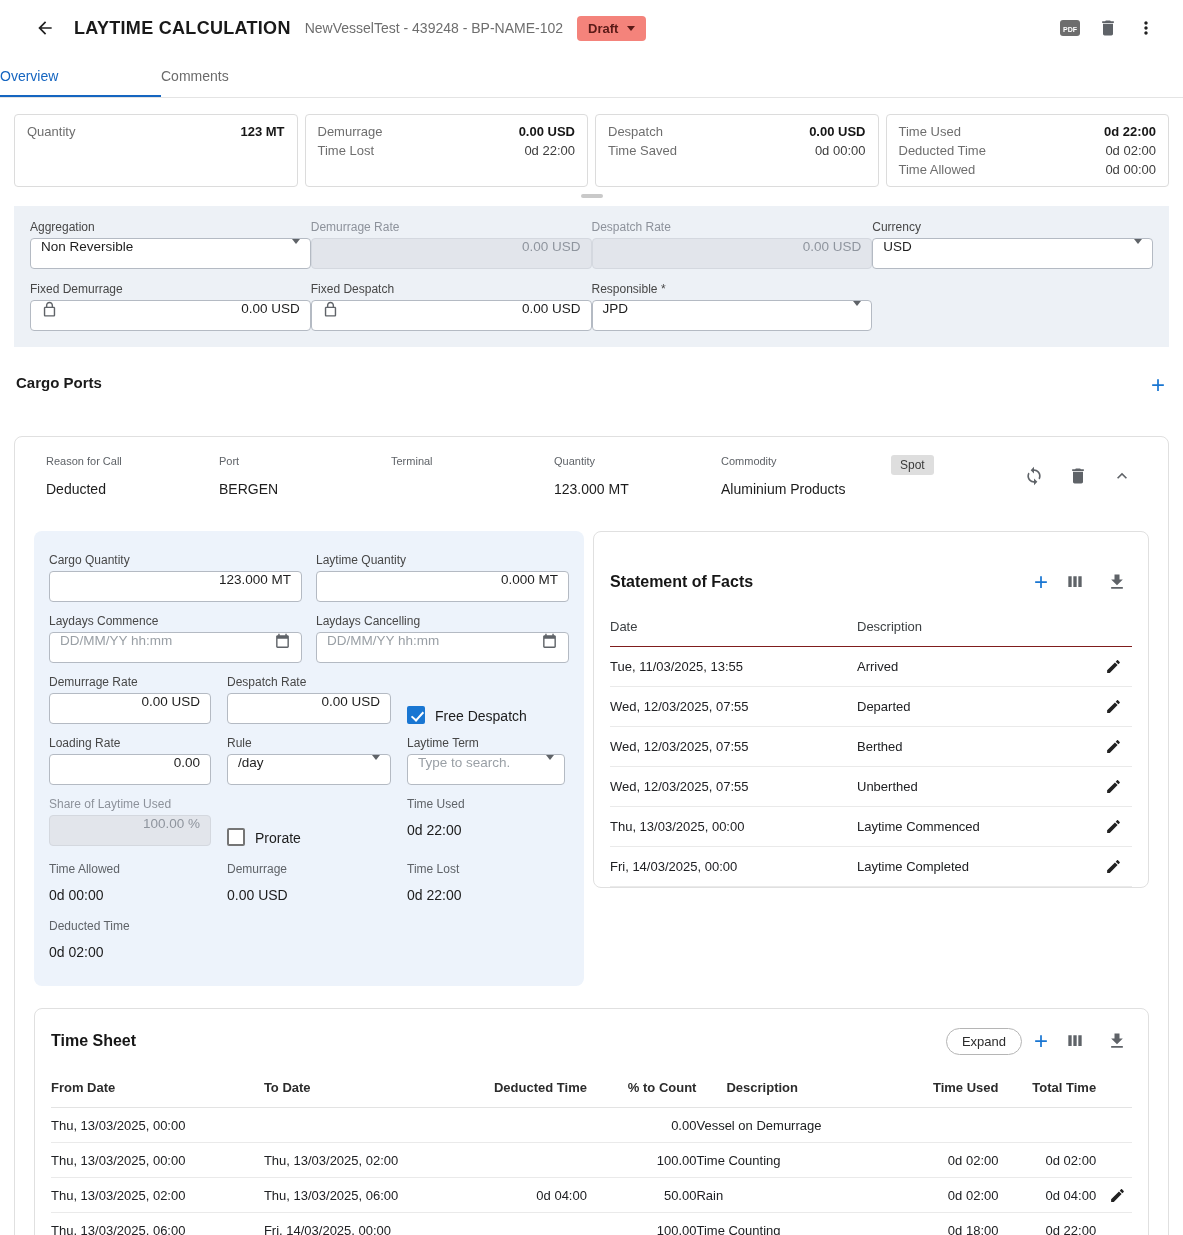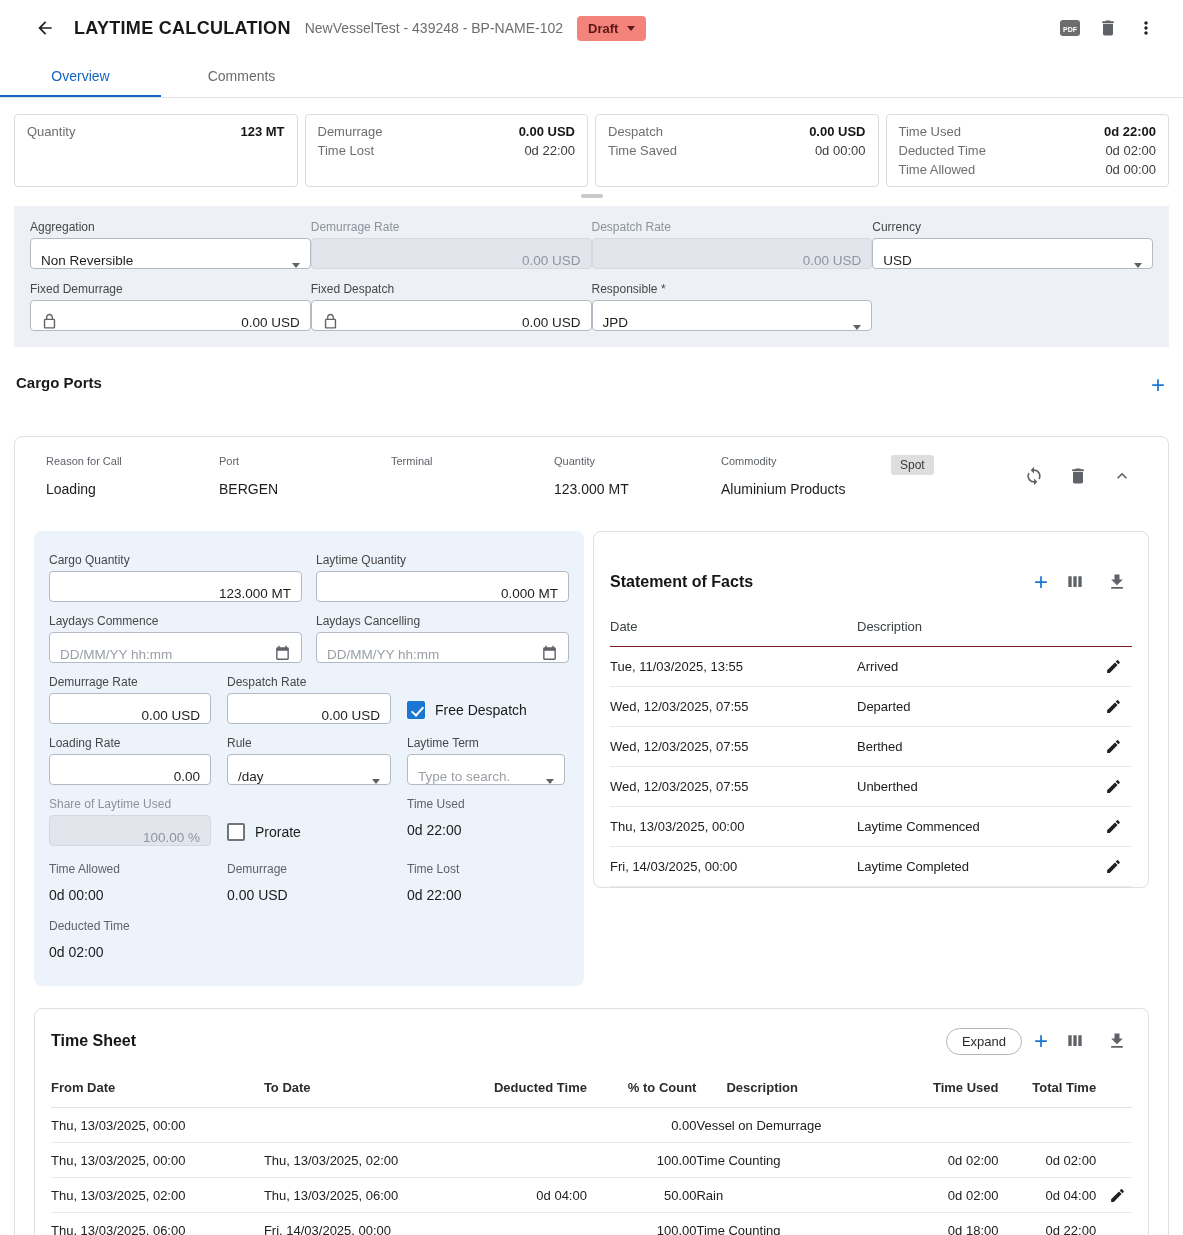--- a/index.html
+++ b/index.html
@@ -22,38 +22,38 @@
   .subtitle{font-size:14px;color:#6e6e6e;white-space:nowrap;}
   .badge{display:inline-flex;align-items:center;gap:9px;background:var(--badge-bg);color:var(--badge-text);
          font-size:13px;font-weight:700;padding:5px 11px;border-radius:4px;}
   .caret{width:0;height:0;border-left:4.5px solid transparent;border-right:4.5px solid transparent;border-top:5px solid #5f6368;}
   .badge .caret{border-top-color:var(--badge-text);}
   .spacer{flex:1;}
   .topbar-actions{display:flex;align-items:center;gap:8px;}
 
   
   .tabs{display:flex;border-bottom:1px solid #e4e4e4;background:#fff;}
-  .tab{width:161px;text-align:center;padding:12px 0 13px;font-size:14px;color:#6b6b6b;}
+  .tab{width:161px;text-align:left;padding:12px 0 13px;font-size:14px;color:#6b6b6b;}
   .tab.active{color:var(--accent);border-bottom:2px solid var(--accent);padding-bottom:11px;}
 
   
   .cards{display:flex;gap:7px;padding:16px 14px 0;}
   .card{flex:1;border:1px solid #dcdcdc;border-radius:4px;padding:7px 12px;min-height:62px;background:#fff;}
   .card-row{display:flex;justify-content:space-between;align-items:baseline;line-height:19px;}
   .card .lbl{color:#6e6e6e;font-size:13px;}
   .card .val{font-size:13px;color:#3d3d3d;}
   .card .val.strong{font-weight:700;color:#161616;}
   .drag-handle{width:22px;height:4px;border-radius:2px;background:#c9c9c9;margin:7px auto 8px;cursor:row-resize;}
 
   
   .settings{margin:0 14px;background:#edf1f6;padding:14px 16px 16px;}
   .settings-grid{display:grid;grid-template-columns:repeat(4,1fr);gap:13px 0;}
   .field-label{font-size:12px;color:#474747;margin-bottom:4px;}
   .field-label.dim{color:#8d929b;}
-  .control{height:31px;border:1px solid #b4bac3;border-radius:4px;background:#fff;display:flex;align-items:flex-end;
+  .control{height:31px;border:1px solid #b4bac3;border-radius:4px;background:#fff;display:flex;align-items:flex-start;
            padding:0 10px;font-size:13.5px;color:#1e1e1e;gap:8px;}
   .control.disabled{background:#e2e5eb;border-color:#d4d8df;color:#8f959e;}
   .control .grow{flex:1;}
   .control input.bare{border:none;outline:none;background:transparent;flex:1;min-width:0;font-size:13.5px;
                       color:#1e1e1e;font-family:inherit;padding:0;}
   .control input.bare::placeholder{color:#9aa0a6;}
   .control input.right{text-align:right;}
 
   
   .section-head{display:flex;align-items:flex-start;justify-content:space-between;margin:27px 18px 0 16px;}
@@ -70,21 +70,21 @@
   .spot-badge{background:#dedede;color:#3a3a3a;font-size:12px;padding:3px 9px;border-radius:3px;align-self:flex-start;}
   .port-actions{margin-left:auto;display:flex;align-items:center;gap:14px;align-self:center;}
 
   .port-body{display:flex;gap:9px;margin-top:34px;align-items:flex-start;padding:0 3px;}
 
   
   .form-panel{width:550px;background:#edf3fb;border-radius:8px;padding:22px 15px 26px;}
   .f-row{display:flex;gap:14px;margin-bottom:12px;}
   .f-row.trio{gap:16px;}
   .cw{width:253px;}.c1{width:162px;}.c2{width:164px;}.c3{width:158px;}
-  .align-input{margin-top:21px;display:flex;align-items:center;gap:10px;}
+  .align-input{margin-top:21px;display:flex;align-items:flex-end;gap:10px;}
   .checkbox{width:18px;height:18px;border:2px solid #757575;border-radius:2px;background:#fff;position:relative;flex:none;}
   .checkbox.checked{background:var(--icon-blue);border-color:var(--icon-blue);}
   .checkbox.checked::after{content:"";position:absolute;left:4.5px;top:0.5px;width:5px;height:10px;
     border:solid #fff;border-width:0 2px 2px 0;transform:rotate(42deg);}
   .check-label{font-size:14px;color:#1c1c1c;}
   .stat .stat-l{font-size:12px;color:#5f6368;}
   .stat .stat-v{font-size:14px;color:#1c1c1c;margin-top:11px;}
   .f-row.stats{margin-top:16px;margin-bottom:16px;}
 
   
@@ -299,21 +299,21 @@
   <div class="section-head">
     <h2>Cargo Ports</h2>
     <button class="plus-btn">+</button>
   </div>
 
   <section class="port-card">
 
     <div class="port-head">
       <div class="port-col w-reason">
         <span class="pl">Reason for Call</span>
-        <span class="pv">Loading</span>
+        <span class="pv">Deducted</span>
       </div>
       <div class="port-col w-port">
         <span class="pl">Port</span>
         <span class="pv">BERGEN</span>
       </div>
       <div class="port-col w-terminal">
         <span class="pl">Terminal</span>
         <span class="pv"></span>
       </div>
       <div class="port-col w-qty">

